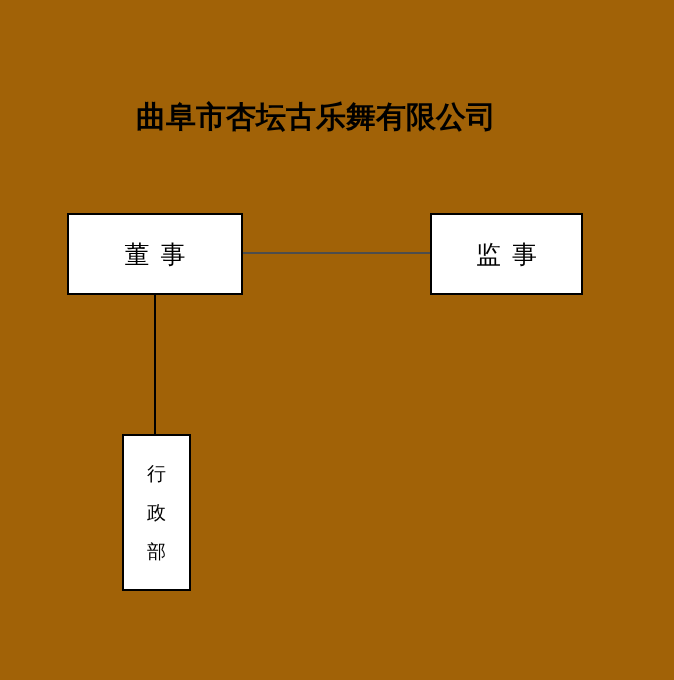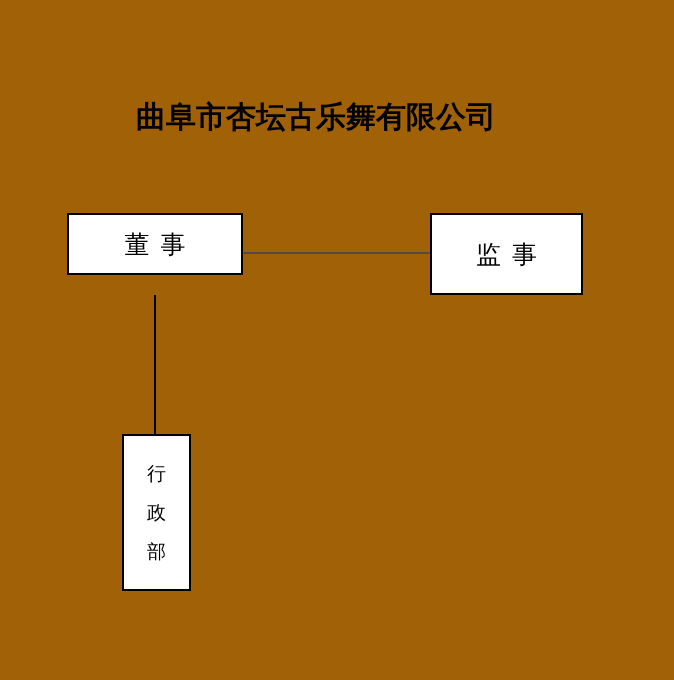--- a/index.html
+++ b/index.html
@@ -29,21 +29,21 @@
     border: 2px solid #000000;
     background: #ffffff;
     display: flex;
     align-items: center;
     justify-content: center;
   }
   .box-director {
     left: 67px;
     top: 213px;
     width: 176px;
-    height: 62px;
+    height: 82px;
   }
   .box-supervisor {
     left: 430px;
     top: 213px;
     width: 153px;
     height: 82px;
   }
   .box-admin {
     left: 122px;
     top: 434px;

